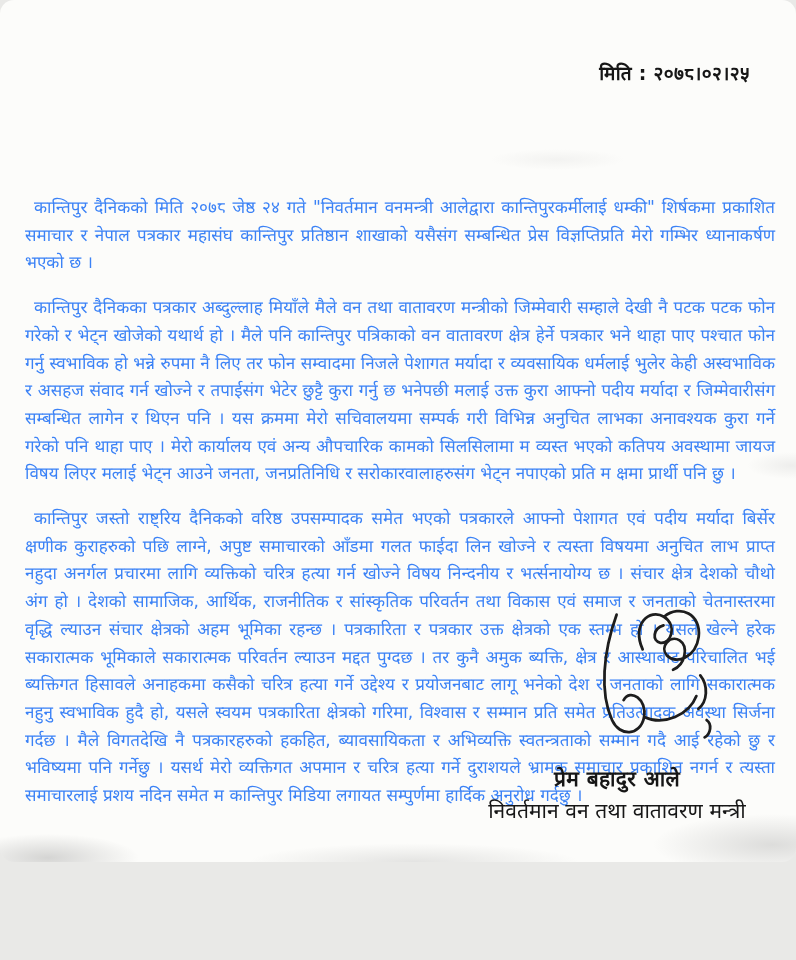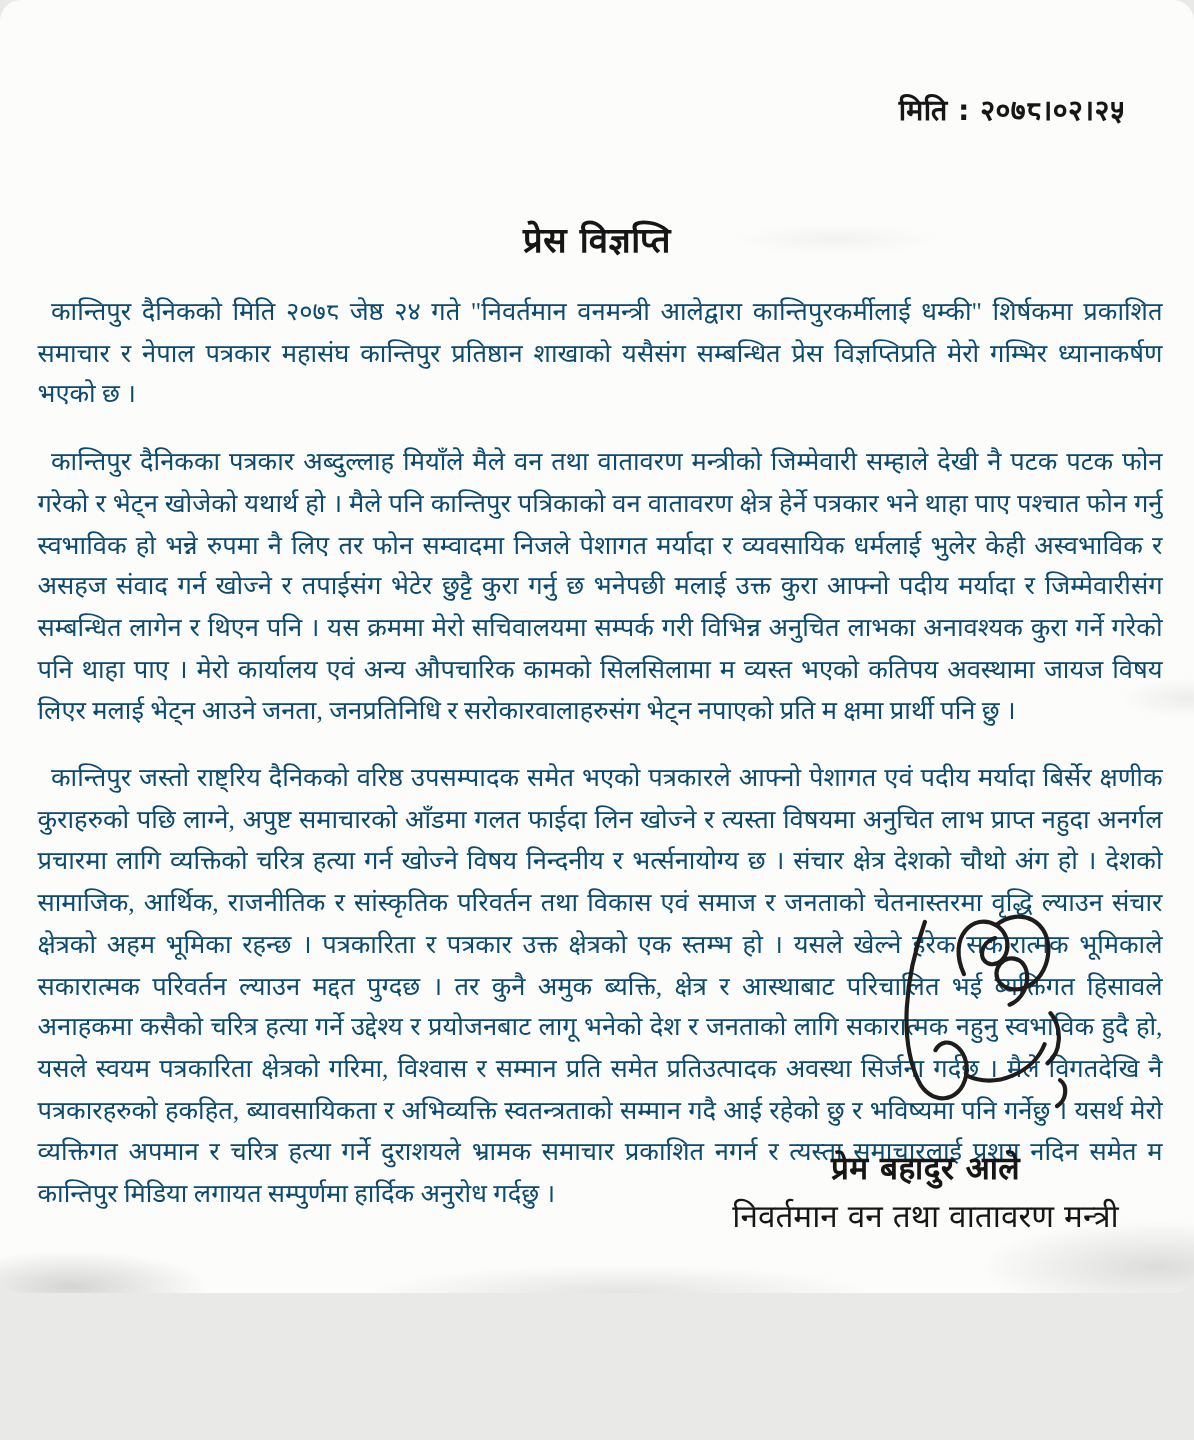--- a/index.html
+++ b/index.html
@@ -32,22 +32,21 @@
     text-align:center;font-size:23px;font-weight:bold;letter-spacing:.4px;
   }
   .body-text{
     position:absolute;top:194px;left:25px;right:21px;
   }
   .body-text p{
     margin:0 0 17px 0;
     font-size:17px;line-height:1.63;
     text-align:justify;
     text-indent:9px;
-    color:#0c4a6e;
-    font-family:Liberation Serif, serif;
+    color:#3b82f6;
   }
   .sig-block{
     position:absolute;right:14px;bottom:38px;
     width:330px;text-align:center;
   }
   .sig-scribble{
     position:absolute;right:72px;bottom:108px;
     width:150px;height:150px;
     transform:rotate(-4deg);
   }
@@ -60,21 +59,20 @@
 </style>
 </head>
 <body>
 
 <div class="page">
 
   <div class="scan-artifacts"></div>
 
   <div class="date-line">मिति : २०७८।०२।२५</div>
 
-  <div class="doc-title">प्रेस विज्ञप्ति</div>
 
   <div class="body-text">
     <p>कान्तिपुर दैनिकको मिति २०७८ जेष्ठ २४ गते "निवर्तमान वनमन्त्री आलेद्वारा कान्तिपुरकर्मीलाई धम्की" शिर्षकमा प्रकाशित समाचार र नेपाल पत्रकार महासंघ कान्तिपुर प्रतिष्ठान शाखाको यसैसंग सम्बन्धित प्रेस विज्ञप्तिप्रति मेरो गम्भिर ध्यानाकर्षण भएको छ ।</p>
     <p>कान्तिपुर दैनिकका पत्रकार अब्दुल्लाह मियाँले मैले वन तथा वातावरण मन्त्रीको जिम्मेवारी सम्हाले देखी नै पटक पटक फोन गरेको र भेट्न खोजेको यथार्थ हो । मैले पनि कान्तिपुर पत्रिकाको वन वातावरण क्षेत्र हेर्ने पत्रकार भने थाहा पाए पश्चात फोन गर्नु स्वभाविक हो भन्ने रुपमा नै लिए तर फोन सम्वादमा निजले पेशागत मर्यादा र व्यवसायिक धर्मलाई भुलेर केही अस्वभाविक र असहज संवाद गर्न खोज्ने र तपाईसंग भेटेर छुट्टै कुरा गर्नु छ भनेपछी मलाई उक्त कुरा आफ्नो पदीय मर्यादा र जिम्मेवारीसंग सम्बन्धित लागेन र थिएन पनि । यस क्रममा मेरो सचिवालयमा सम्पर्क गरी विभिन्न अनुचित लाभका अनावश्यक कुरा गर्ने गरेको पनि थाहा पाए । मेरो कार्यालय एवं अन्य औपचारिक कामको सिलसिलामा म व्यस्त भएको कतिपय अवस्थामा जायज विषय लिएर मलाई भेट्न आउने जनता, जनप्रतिनिधि र सरोकारवालाहरुसंग भेट्न नपाएको प्रति म क्षमा प्रार्थी पनि छु ।</p>
     <p>कान्तिपुर जस्तो राष्ट्रिय दैनिकको वरिष्ठ उपसम्पादक समेत भएको पत्रकारले आफ्नो पेशागत एवं पदीय मर्यादा बिर्सेर क्षणीक कुराहरुको पछि लाग्ने, अपुष्ट समाचारको आँडमा गलत फाईदा लिन खोज्ने र त्यस्ता विषयमा अनुचित लाभ प्राप्त नहुदा अनर्गल प्रचारमा लागि व्यक्तिको चरित्र हत्या गर्न खोज्ने विषय निन्दनीय र भर्त्सनायोग्य छ । संचार क्षेत्र देशको चौथो अंग हो । देशको सामाजिक, आर्थिक, राजनीतिक र सांस्कृतिक परिवर्तन तथा विकास एवं समाज र जनताको चेतनास्तरमा वृद्धि ल्याउन संचार क्षेत्रको अहम भूमिका रहन्छ । पत्रकारिता र पत्रकार उक्त क्षेत्रको एक स्तम्भ हो । यसले खेल्ने हरेक सकारात्मक भूमिकाले सकारात्मक परिवर्तन ल्याउन मद्दत पुग्दछ । तर कुनै अमुक ब्यक्ति, क्षेत्र र आस्थाबाट परिचालित भई ब्यक्तिगत हिसावले अनाहकमा कसैको चरित्र हत्या गर्ने उद्देश्य र प्रयोजनबाट लागू भनेको देश र जनताको लागि सकारात्मक नहुनु स्वभाविक हुदै हो, यसले स्वयम पत्रकारिता क्षेत्रको गरिमा, विश्वास र सम्मान प्रति समेत प्रतिउत्पादक अवस्था सिर्जना गर्दछ ।  मैले विगतदेखि नै पत्रकारहरुको हकहित, ब्यावसायिकता र अभिव्यक्ति स्वतन्त्रताको सम्मान गदै आई रहेको छु र भविष्यमा पनि गर्नेछु । यसर्थ मेरो व्यक्तिगत अपमान र चरित्र हत्या गर्ने दुराशयले भ्रामक समाचार प्रकाशित नगर्न र त्यस्ता समाचारलाई प्रशय नदिन समेत म कान्तिपुर मिडिया लगायत सम्पुर्णमा हार्दिक अनुरोध गर्दछु ।</p>
   </div>
 
   <svg class="sig-scribble" viewBox="0 0 140 140" fill="none" stroke="#1d1d1d" stroke-width="2.6" stroke-linecap="round" stroke-linejoin="round" aria-hidden="true">
     <path d="M44,8 C29,42 23,80 33,106 C39,122 58,123 63,105 C67,89 52,77 45,88"></path>
     <path d="M66,42 C57,18 75,4 88,13 C100,22 93,39 83,37 C75,35 77,23 87,21"></path>

